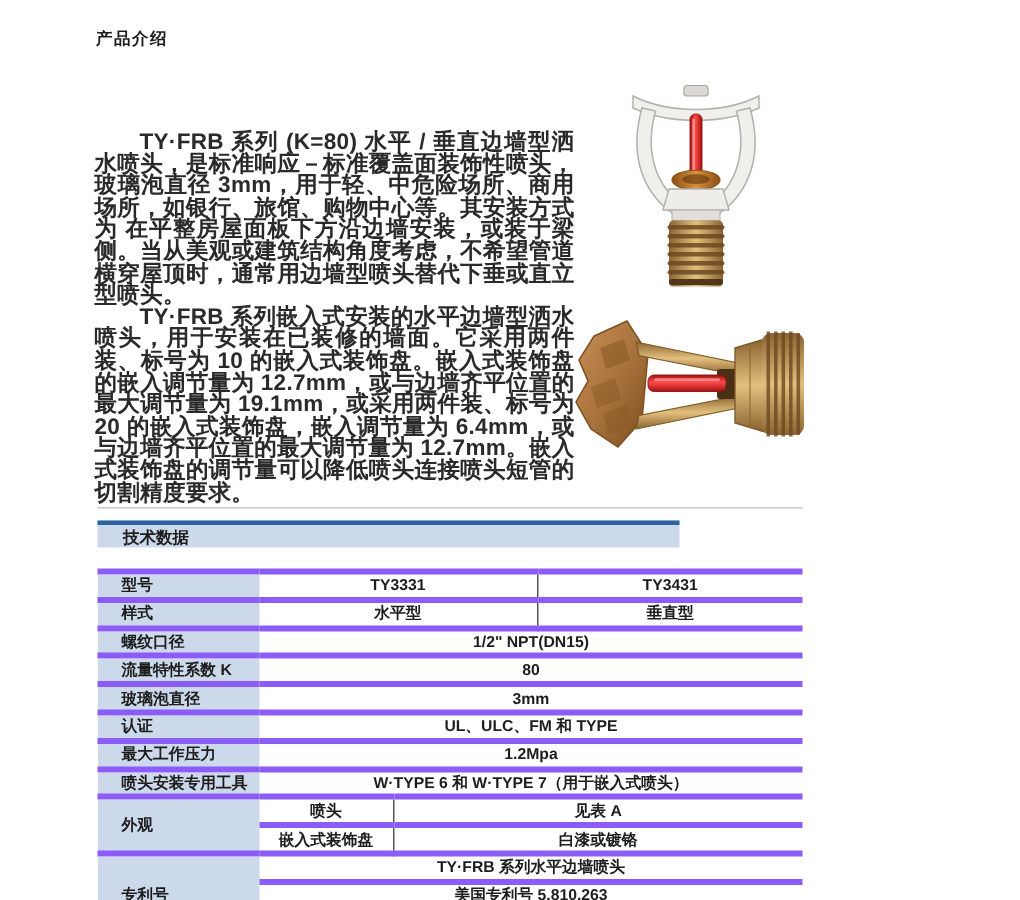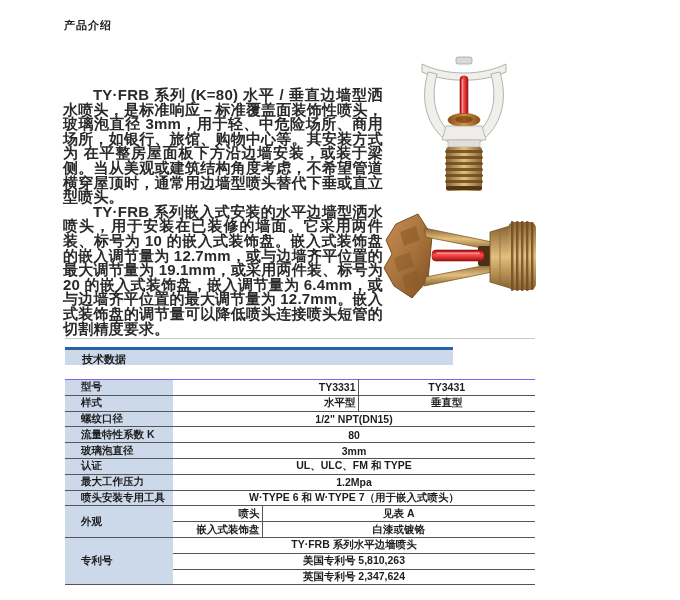--- a/index.html
+++ b/index.html
@@ -32,27 +32,27 @@
     padding:0;box-sizing:border-box;color:#1d1d1d;
   }
   .tech-header span{padding-left:17px;}
   table.tech{
     position:absolute;left:65px;top:379px;width:470px;
     border-collapse:collapse;table-layout:fixed;
     font-size:10.5px;color:#1d1d1d;
   }
   table.tech td{
     height:14.8px;padding:0 2px;text-align:center;vertical-align:middle;
-    border-top:1px solid #8b5cf6;border-bottom:1px solid #555;
+    border-top:4px solid #8b5cf6;border-bottom:1px solid #555;
     font-weight:600;overflow:hidden;white-space:nowrap;
   }
   table.tech td.lbl{
     background:#ccd9ea;text-align:left;padding-left:16px;font-weight:700;
   }
-  table.tech td.vr{border-right:1px solid #555;text-align:right;}
+  table.tech td.vr{border-right:1px solid #555;}
 </style>
 </head>
 <body>
 
 <div class="intro-title">产品介绍</div>
 
 <div class="intro-text">
   <p>TY·FRB 系列 (K=80) 水平 / 垂直边墙型洒水喷头，是标准响应－标准覆盖面装饰性喷头，玻璃泡直径 3mm，用于轻、中危险场所、商用场所，如银行、旅馆、购物中心等。其安装方式为 在平整房屋面板下方沿边墙安装，或装于梁侧。当从美观或建筑结构角度考虑，不希望管道横穿屋顶时，通常用边墙型喷头替代下垂或直立型喷头。</p>
   <p>TY·FRB 系列嵌入式安装的水平边墙型洒水喷头，用于安装在已装修的墙面。它采用两件装、标号为 10 的嵌入式装饰盘。嵌入式装饰盘的嵌入调节量为 12.7mm，或与边墙齐平位置的最大调节量为 19.1mm，或采用两件装、标号为 20 的嵌入式装饰盘，嵌入调节量为 6.4mm，或与边墙齐平位置的最大调节量为 12.7mm。嵌入式装饰盘的调节量可以降低喷头连接喷头短管的切割精度要求。</p>
 </div>

